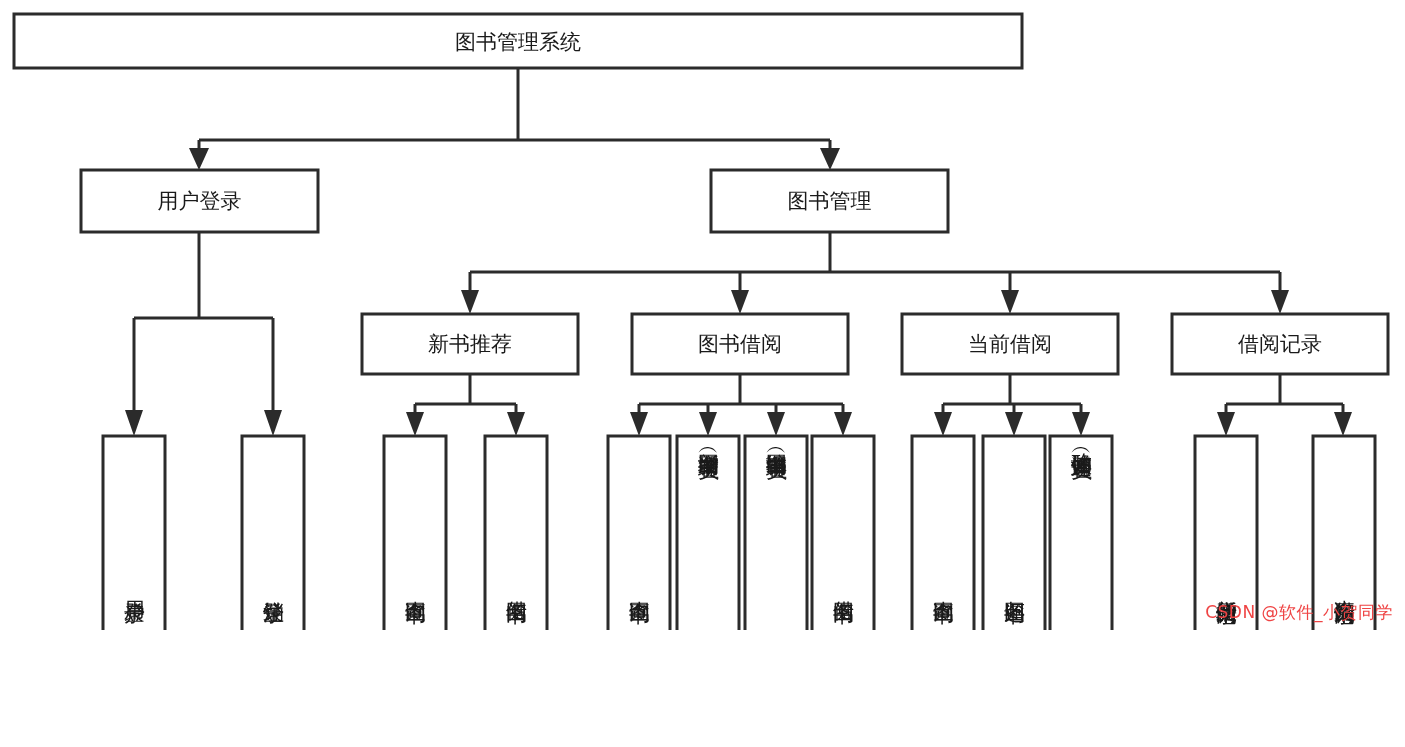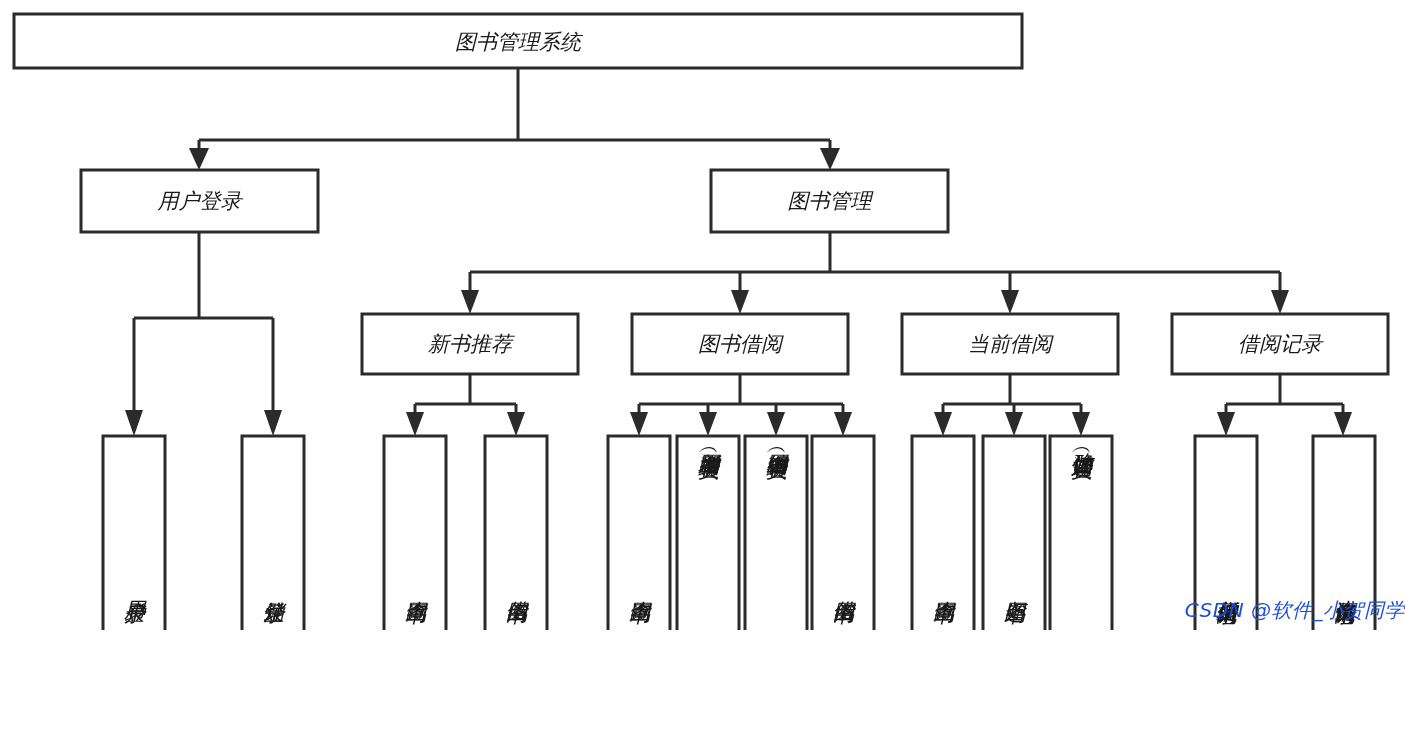--- a/index.html
+++ b/index.html
@@ -10,21 +10,20 @@
   }
   body {
     font-family: "DejaVu Sans", "Liberation Sans", sans-serif;
   }
   #diagram-root {
     position: relative;
     width: 1405px;
     height: 630px;
     background: #ffffff;
     overflow: hidden;
-    font-style: italic;
   }
   svg#flow-svg {
     position: absolute;
     left: 0;
     top: 0;
     width: 1405px;
     height: 747px;
   }
   .node-rect {
     fill: #ffffff;
@@ -60,25 +59,25 @@
   }
   .vlabel-wrap {
     position: absolute;
     display: flex;
     align-items: center;
     justify-content: center;
     pointer-events: none;
   }
   #watermark {
     position: absolute;
-    right: 0;
+    right: 12px;
     bottom: 6px;
     font-family: "DejaVu Sans", "Liberation Sans", sans-serif;
-    font-size: 20px;
-    color: #1d4ed8;
+    font-size: 17px;
+    color: #ef4444;
     letter-spacing: 0.5px;
     white-space: nowrap;
   }
 </style>
 </head>
 <body>
 
 <div id="diagram-root">
 
   <svg id="flow-svg" viewBox="0 0 1405 747">

